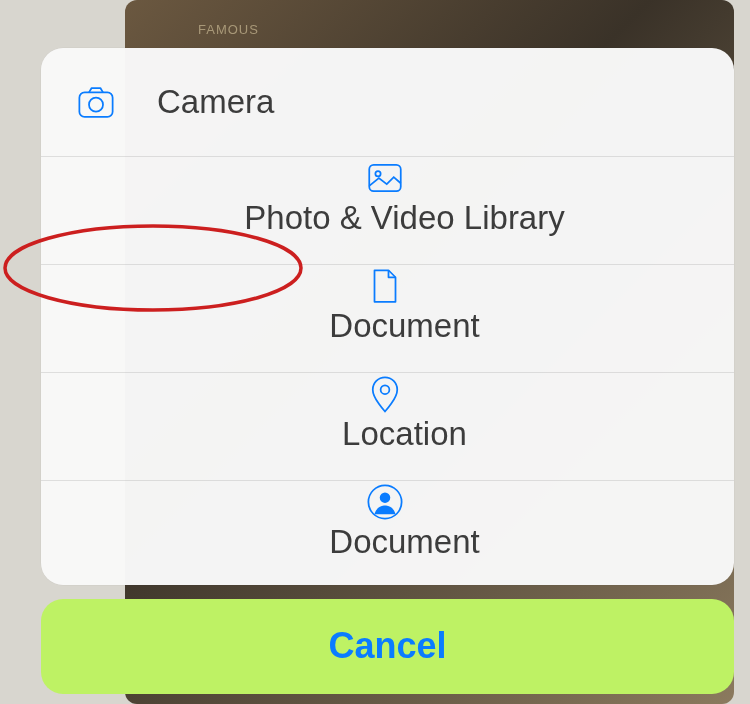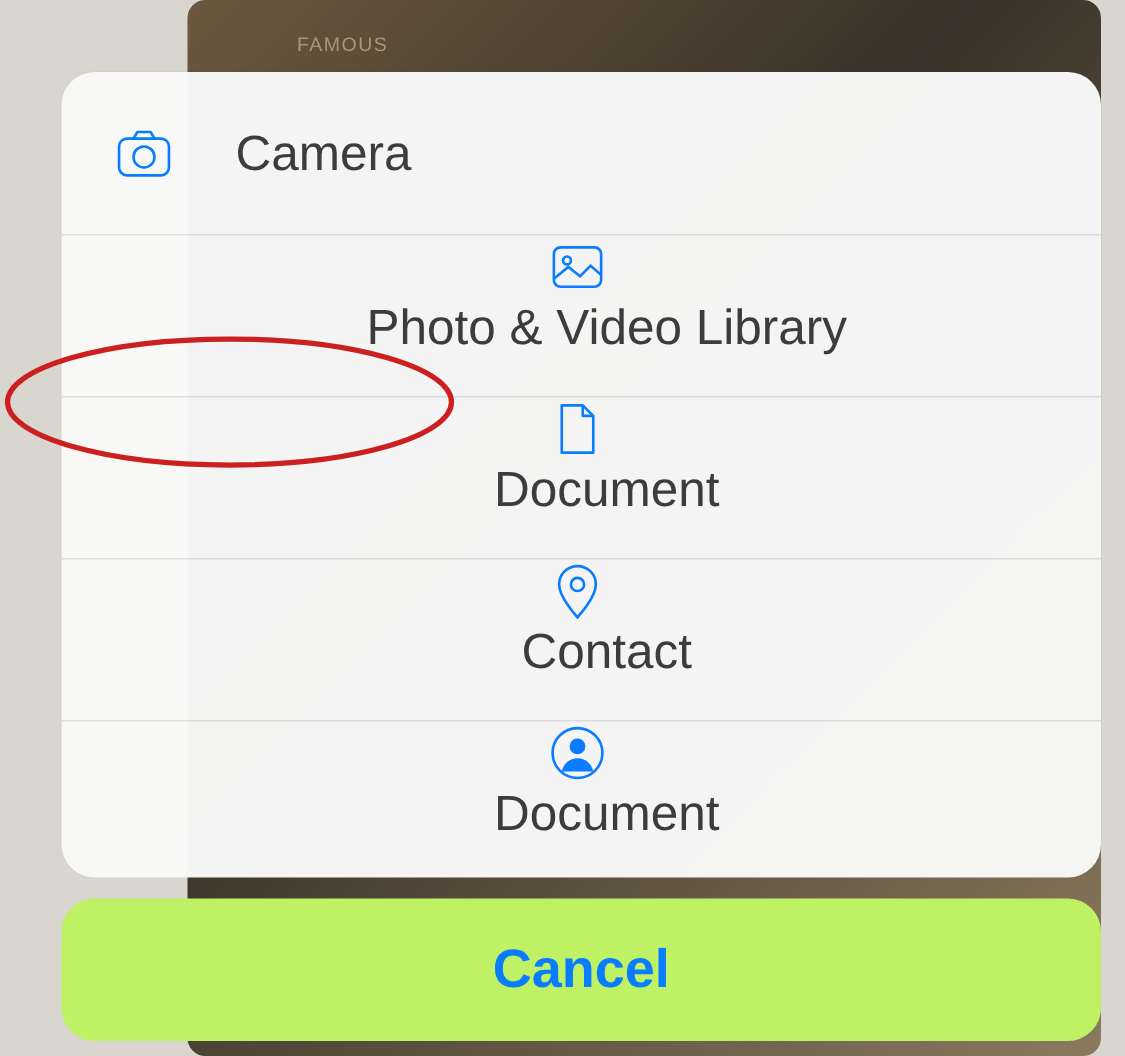--- a/index.html
+++ b/index.html
@@ -148,21 +148,21 @@
       <span class="item-label">Document</span>
     </div>
 
     <div class="menu-item">
       <span class="icon-cell">
         <svg viewBox="0 0 48 48">
           <path d="M24 44 C24 44 10 29 10 19 A14 14 0 0 1 38 19 C38 29 24 44 24 44 Z"></path>
           <circle cx="24" cy="19" r="5"></circle>
         </svg>
       </span>
-      <span class="item-label">Contact</span>
+      <span class="item-label">Location</span>
     </div>
 
     <div class="menu-item">
       <span class="icon-cell">
         <svg viewBox="0 0 48 48">
           <circle cx="24" cy="24" r="19"></circle>
           <circle cx="24" cy="19" r="6" fill="#0a7cff" stroke="none"></circle>
           <path d="M12 38 C14 30 20 28 24 28 C28 28 34 30 36 38" fill="#0a7cff" stroke="none"></path>
         </svg>
       </span>

